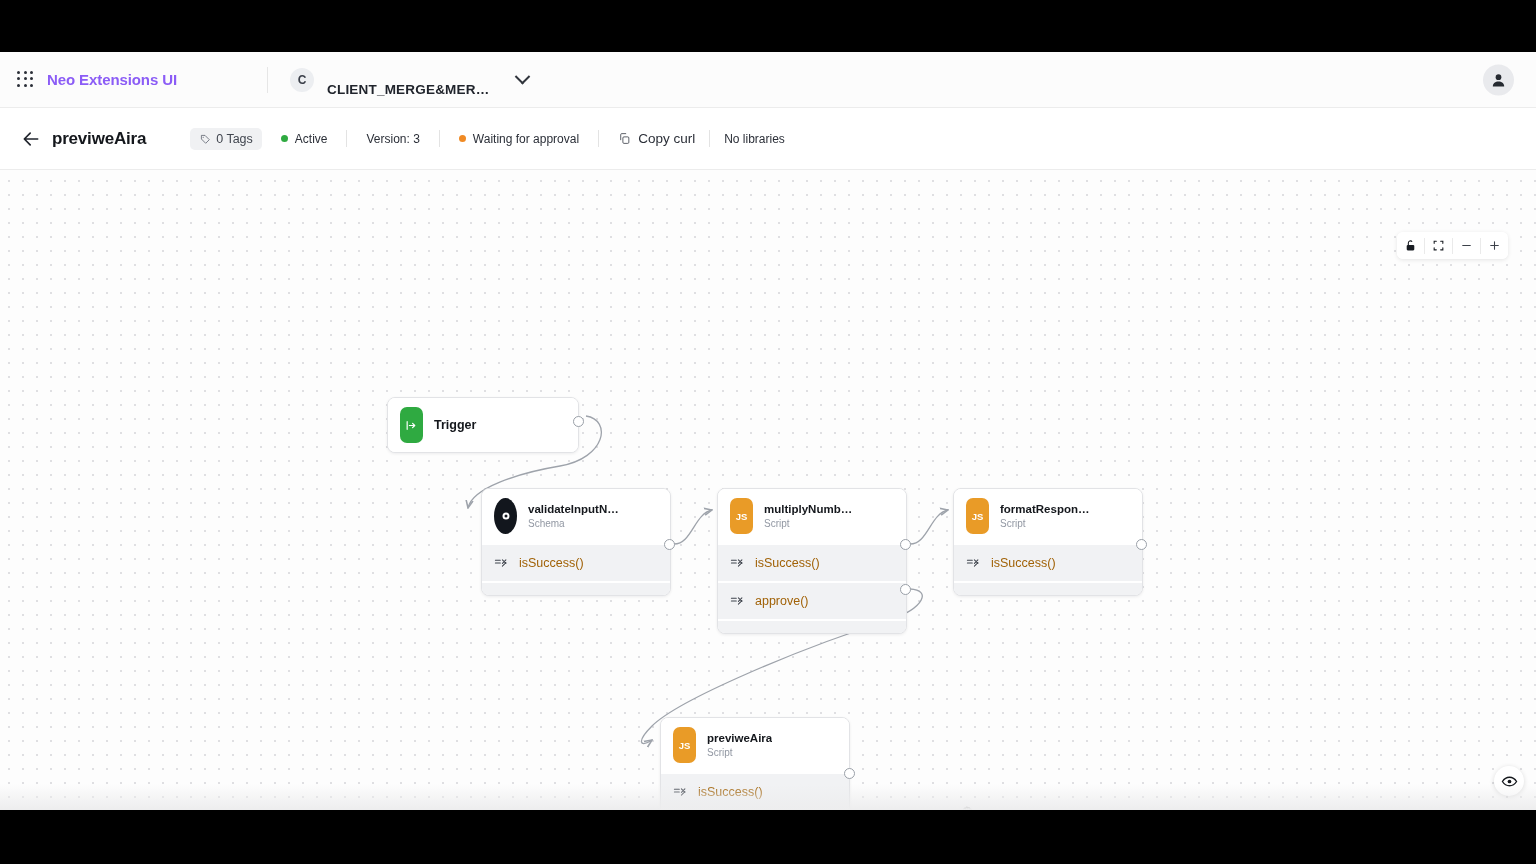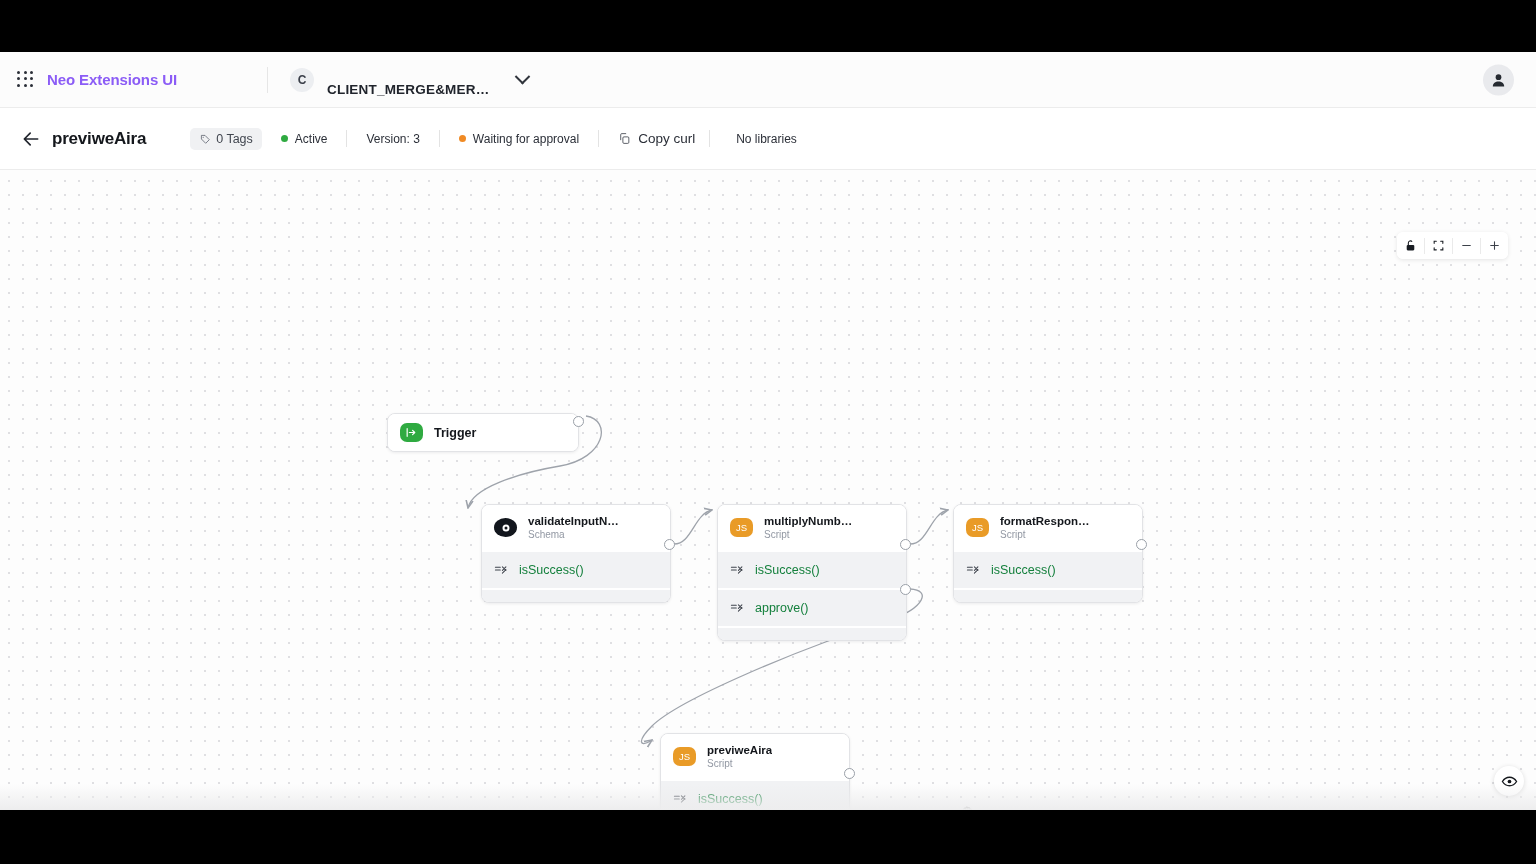--- a/index.html
+++ b/index.html
@@ -92,42 +92,42 @@
     display:flex; align-items:center; justify-content:center; cursor:pointer;
   }
   .float-btn svg { width:17px; height:17px; }
   .fb-eye { top:596px; }
 
   
   .node { position:absolute; }
   .node-card {
     background:#fff; border:1px solid #e2e3e6; border-radius:8px;
     box-shadow:0 1px 3px rgba(16,20,30,.07);
-    width:100%; overflow:hidden;margin-top:16px;
+    width:100%; overflow:hidden;
   }
   .node-head { display:flex; align-items:center; padding:9px 12px; background:#fff; }
-  .node-icon { width:23px; height:19px; border-radius:7px; display:flex; align-items:center; justify-content:center;
-    flex:0 0 auto; font-size:9.5px; font-weight:400; color:#fff; }
+  .node-icon { width:23px; height:36px; border-radius:7px; display:flex; align-items:center; justify-content:center;
+    flex:0 0 auto; font-size:9.5px; font-weight:700; color:#fff; }
   .icon-green { background:#2faa41; border-radius:7px; }
   .icon-js { background:#e99b27; }
   .icon-schema { background:#12161d; border-radius:50%; position:relative; }
   .icon-schema::after { content:""; position:absolute; left:50%; top:50%; width:7px; height:7px;
      border-radius:50%; background:#fff; transform:translate(-50%,-50%); }
   .icon-schema::before { content:""; position:absolute; left:50%; top:50%; width:3px; height:3px;
      border-radius:50%; background:#12161d; transform:translate(-50%,-50%); z-index:2; }
   .node-titles { margin-left:11px; min-width:0; }
   .node-title { font-size:11.5px; font-weight:700; color:#14171c; line-height:1.25;
     white-space:nowrap; overflow:hidden; text-overflow:ellipsis; }
   .node-title-plain { font-size:12.5px; font-weight:700; color:#14171c; }
   .node-sub { font-size:10px; color:#9298a3; line-height:1.3; }
   .node-row { display:flex; align-items:center; gap:11px; padding:11px 12px; background:#f1f2f4;
     border-top:2px solid #fff; }
   .node-row:first-of-type { border-top:1px solid #ebecef; }
   .row-icon { width:14px; height:12px; flex:0 0 auto; }
-  .row-label { font-size:12.5px; color:#15803d; }
+  .row-label { font-size:12.5px; color:#a16207; }
   .node-tail { height:14px; background:#f1f2f4; border-top:2px solid #fff; }
 
   
   .port { position:absolute; width:11px; height:11px; border-radius:50%;
     background:#fff; border:1.4px solid #9aa0a8; }
 
   svg.edges { position:absolute; left:0; top:0; width:1536px; height:640px; pointer-events:none; overflow:visible; }
   .edge { fill:none; stroke:#9ea3ab; stroke-width:1.3; }
 
   .grab-cursor { position:absolute; left:958px; top:632px; width:20px; height:20px; }
@@ -202,21 +202,21 @@
 
       <div class="meta-btn">
         <svg viewBox="0 0 24 24">
           <rect x="9" y="9" width="11" height="12" rx="2"></rect>
           <path d="M5 15V5a2 2 0 0 1 2-2h8"></path>
         </svg>
         <span>Copy curl</span>
       </div>
 
       <div class="vsep" style="margin-left:14px"></div>
-      <div class="meta-item" style="margin-left:26px">No libraries</div>
+      <div class="meta-item" style="margin-left:14px">No libraries</div>
     </div>
 
   </div>
 
   <div class="canvas">
 
     <svg class="edges">
       <defs>
         <marker id="arrow" markerWidth="7" markerHeight="7" refX="6" refY="3.3" orient="auto">
           <path d="M0,0.6 L6,3.3 L0,6" fill="none" stroke="#9ea3ab" stroke-width="1.2"></path>

